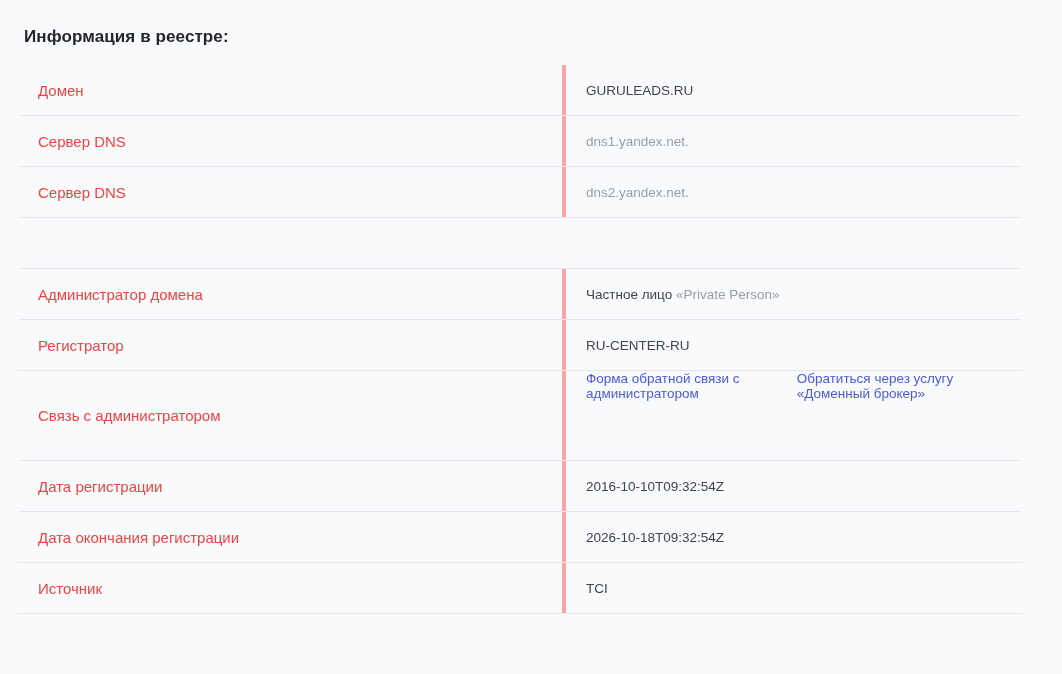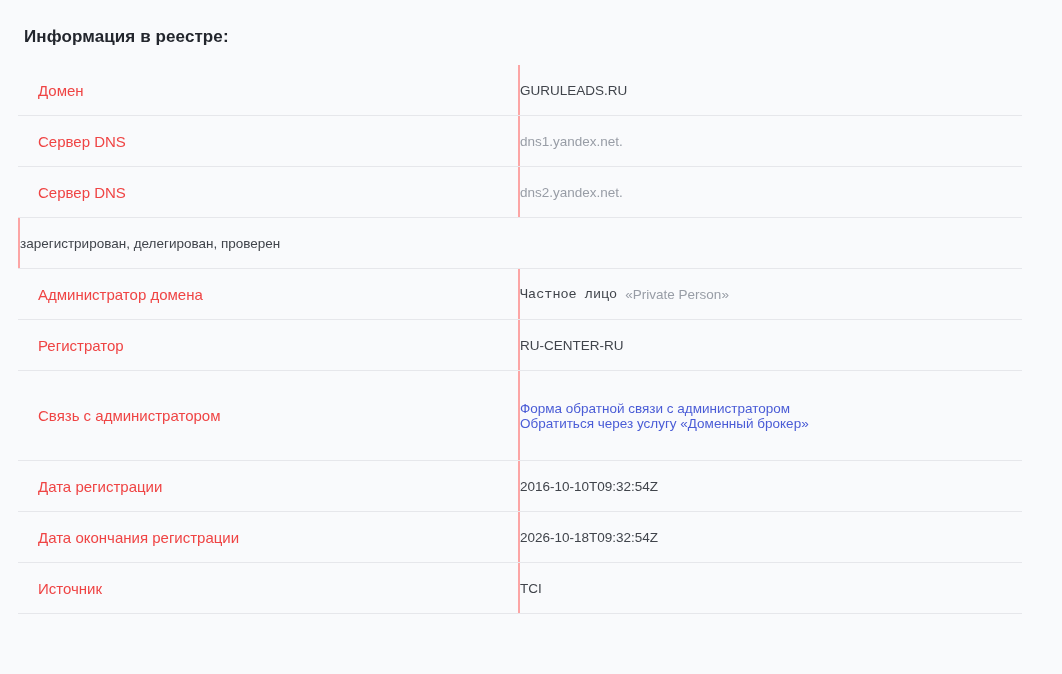--- a/index.html
+++ b/index.html
@@ -31,38 +31,40 @@
     display: flex;
     align-items: center;
     padding-left: 20px;
     font-size: 15px;
     color: #ef4444;
   }
   .cell-value {
     flex: 1;
     display: flex;
     align-items: center;
-    border-left: 2px solid #fca5a5;
+    border-left: 4px solid #fca5a5;
+    padding-left: 20px;
     font-size: 13.5px;
     color: #40444b;
+    margin-left: 44px;
   }
   .muted { color: #989da6; }
   .cell-value.links {
-    flex-direction: column;
+    flex-direction: row;
     align-items: flex-start;
     justify-content: center;
     min-height: 89px;
   }
   .cell-value.links a {
     color: #4a5cd6;
     text-decoration: none;
     font-size: 13.5px;
     cursor: pointer;
   }
-  .val-inline { white-space: pre-wrap; font-family: Liberation Mono, monospace; }
+  .val-inline { white-space: pre-wrap; }
 </style>
 </head>
 <body>
 
 <div class="page-title">Информация в реестре:</div>
 
 <div class="info-table">
 
   <div class="row">
     <div class="cell-label">Домен</div>
@@ -73,21 +75,20 @@
     <div class="cell-label">Сервер DNS</div>
     <div class="cell-value muted">dns1.yandex.net.</div>
   </div>
 
   <div class="row">
     <div class="cell-label">Сервер DNS</div>
     <div class="cell-value muted">dns2.yandex.net.</div>
   </div>
 
   <div class="row">
-    <div class="cell-value">зарегистрирован, делегирован, проверен</div>
   </div>
 
   <div class="row">
     <div class="cell-label">Администратор домена</div>
     <div class="cell-value">
       <span class="val-inline">Частное лицо </span>
         <span class="muted">«Private Person»</span>
     </div>
   </div>
 

